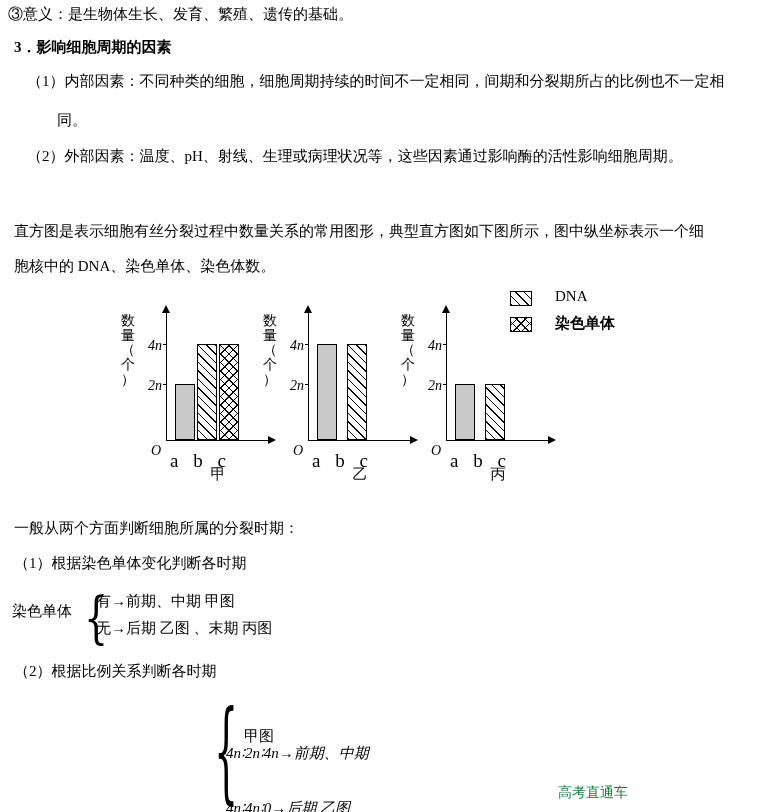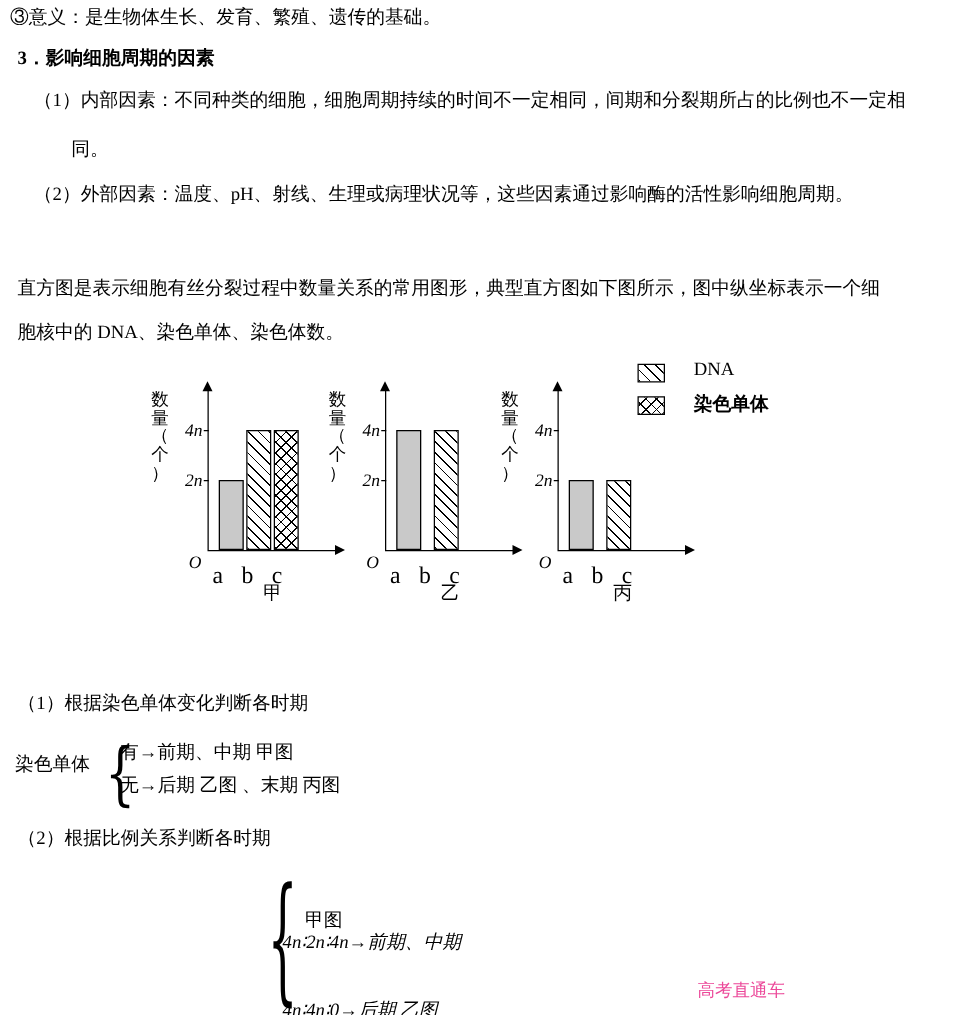--- a/index.html
+++ b/index.html
@@ -184,21 +184,21 @@
   .brace {
     position: absolute;
     font-size: 38px;
     line-height: 1;
     font-family: "DejaVu Serif", serif;
   }
   .watermark {
     position: absolute;
     right: 14px;
     bottom: 10px;
-    color: #ec4899;
+    color: #15803d;
     font-size: 14px;
     font-family: "Liberation Sans", sans-serif;
   }
   .formula-block {
     position: absolute;
   }
   .italic { font-style: italic; margin-top: 44px; }
 </style>
 </head>
 <body>
@@ -301,20 +301,21 @@
         <div class="legend-swatch fill-dna"></div>
         <div class="legend-text">DNA</div>
       </div>
       <div class="legend-row">
         <div class="legend-swatch fill-chromatid"></div>
         <div class="legend-text cn">染色单体</div>
       </div>
     </div>
   </div>
 
+  <div class="line" style="left:14px; top:518px;">一般从两个方面判断细胞所属的分裂时期：</div>
 
   <div class="line" style="left:14px; top:553px;">（1）根据染色单体变化判断各时期</div>
 
   <div class="formula-block" style="left:12px; top:592px; width:400px; height:52px;">
     <div style="position:absolute; left:0px; top:10px; font-size:15px;">染色单体</div>
     <div class="brace" style="left:72px; top:-1px; transform: scaleY(1.45); transform-origin: top left;">{</div>
     <div style="position:absolute; left:84px; top:0px; font-size:15px;">有→前期、中期  甲图</div>
     <div style="position:absolute; left:84px; top:27px; font-size:15px;">无→后期  乙图  、末期  丙图</div>
   </div>
 

